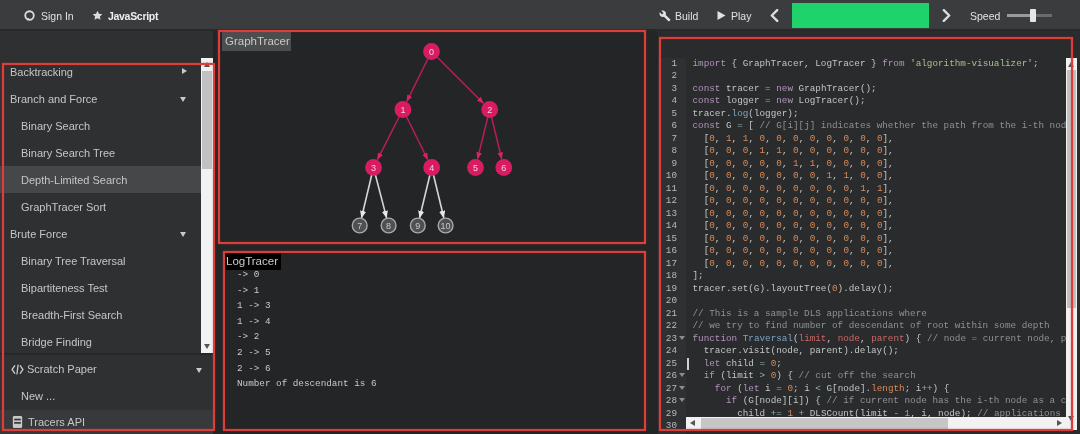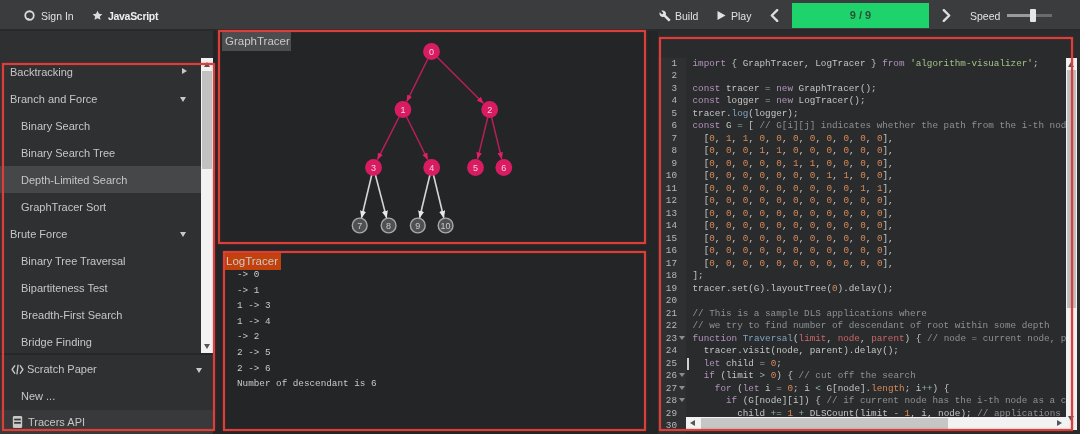--- a/index.html
+++ b/index.html
@@ -33,21 +33,20 @@
   <svg class="abs" style="left:715px;top:9px;" width="12" height="13" viewBox="0 0 24 24" fill="#e2e2e2">
     <path d="M5 3l16 9-16 9z"></path>
   </svg>
   <div class="abs" style="left:731px;top:10px;font-size:10.5px;color:#e2e2e2;">Play</div>
 
   <svg class="abs" style="left:770px;top:9px;" width="9" height="13" viewBox="0 0 10 14" fill="none" stroke="#dddddd" stroke-width="2.6" stroke-linecap="round" stroke-linejoin="round">
     <path d="M8 1 L2 7 L8 13"></path>
   </svg>
 
   <div class="abs" style="left:792px;top:3px;width:137px;height:25px;background:#1ed36c;"></div>
-  <div class="abs" style="left:792px;top:3px;width:137px;height:25px;line-height:25px;text-align:center;font-size:11px;font-weight:bold;color:#2b4f39;">9 / 9</div>
 
   <svg class="abs" style="left:942px;top:9px;" width="9" height="13" viewBox="0 0 10 14" fill="none" stroke="#dddddd" stroke-width="2.6" stroke-linecap="round" stroke-linejoin="round">
     <path d="M2 1 L8 7 L2 13"></path>
   </svg>
   <div class="abs" style="left:970px;top:10px;font-size:10.5px;color:#e2e2e2;">Speed</div>
 
   <div class="abs" style="left:1007px;top:14px;width:23px;height:3px;background:#9a9a9a;"></div>
   <div class="abs" style="left:1030px;top:14px;width:22px;height:3px;background:#6b6b6b;"></div>
   <div class="abs" style="left:1030px;top:9px;width:6px;height:13px;background:#e6e6e6;border-radius:1px;"></div>
 </div>
@@ -119,21 +118,21 @@
 
   <div class="abs" style="left:201px;top:28px;width:12px;height:295px;background:#f2f2f2;">
     <div class="abs" style="left:2.5px;top:4px;width:0;height:0;border-left:3.5px solid transparent;border-right:3.5px solid transparent;border-bottom:5px solid #555;"></div>
     <div class="abs" style="left:1px;top:13px;width:10px;height:98px;background:#c1c1c1;"></div>
     <div class="abs" style="left:2.5px;top:286px;width:0;height:0;border-left:3.5px solid transparent;border-right:3.5px solid transparent;border-top:5px solid #555;"></div>
   </div>
 </div>
 
 <div class="abs" id="middle" style="left:213px;top:30px;width:445px;height:404px;background:#232527;">
   <div class="abs" style="left:9px;top:1px;width:69px;height:20px;background:#4b4d4f;color:#c9c9c9;font-size:11.5px;line-height:20px;padding-left:3px;">GraphTracer</div>
-  <div class="abs" style="left:10px;top:222px;width:58px;height:18px;background:#c2410c;color:#c9c9c9;font-size:11.5px;line-height:18px;padding-left:3px;">LogTracer</div>
+  <div class="abs" style="left:10px;top:222px;width:58px;height:18px;background:#000000;color:#c9c9c9;font-size:11.5px;line-height:18px;padding-left:3px;">LogTracer</div>
   <svg class="abs" style="left:0;top:0;" width="445" height="404" id="graphsvg">
     <defs>
       <marker id="ap" markerUnits="userSpaceOnUse" markerWidth="7" markerHeight="6" refX="6.5" refY="2.8" orient="auto">
         <path d="M0,0 L6.8,2.8 L0,5.6 z" fill="#de2068"></path>
       </marker>
       <marker id="aw" markerUnits="userSpaceOnUse" markerWidth="7.6" markerHeight="6.6" refX="7" refY="3.1" orient="auto">
         <path d="M0,0 L7.4,3.1 L0,6.2 z" fill="#e8e8e8"></path>
       </marker>
     </defs>
     <g stroke="#bb1d5b" stroke-width="1.5">

